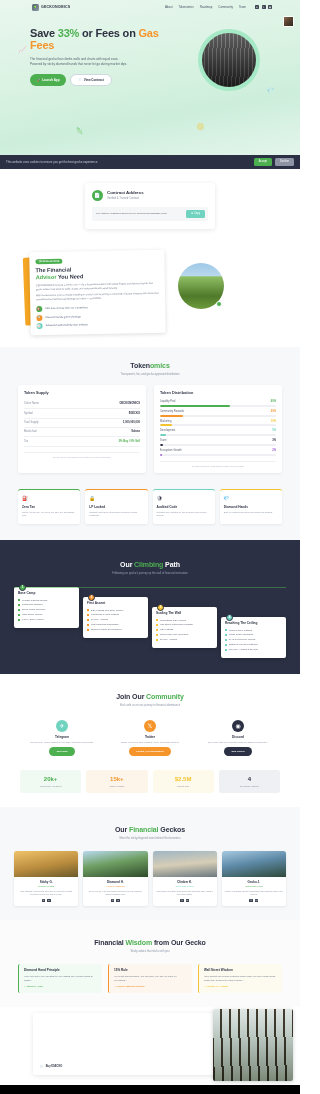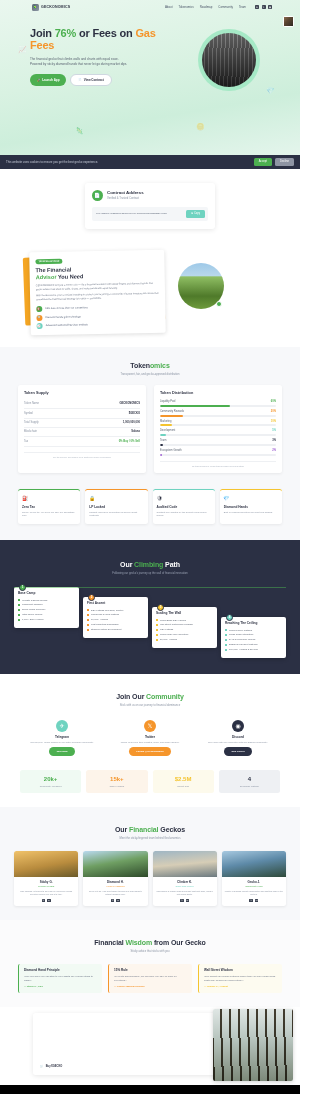--- a/index.html
+++ b/index.html
@@ -276,21 +276,21 @@
           <div class="soc">✈</div>
           <div class="soc">𝕏</div>
           <div class="soc">◉</div>
         </div>
       </div>
     </nav>
     <div class="nav-avatar"></div>
 
     <div class="hero-body">
       <div class="hero-left">
-        <h1 class="hero-title"><span>Join </span><span class="hl-green">76%</span><span> or Fees on </span><span class="hl-orange">Gas Fees</span></h1>
+        <h1 class="hero-title"><span>Save </span><span class="hl-green">33%</span><span> or Fees on </span><span class="hl-orange">Gas Fees</span></h1>
         <p class="hero-sub">The financial gecko that climbs walls and charts with equal ease. Powered by sticky diamond hands that never let go during market dips.</p>
         <div class="hero-btns">
           <div class="btn btn-primary">
             <span>🚀</span>
             <span>Launch App</span>
           </div>
           <div class="btn btn-ghost">
             <span>📄</span>
             <span>View Contract</span>
           </div>

